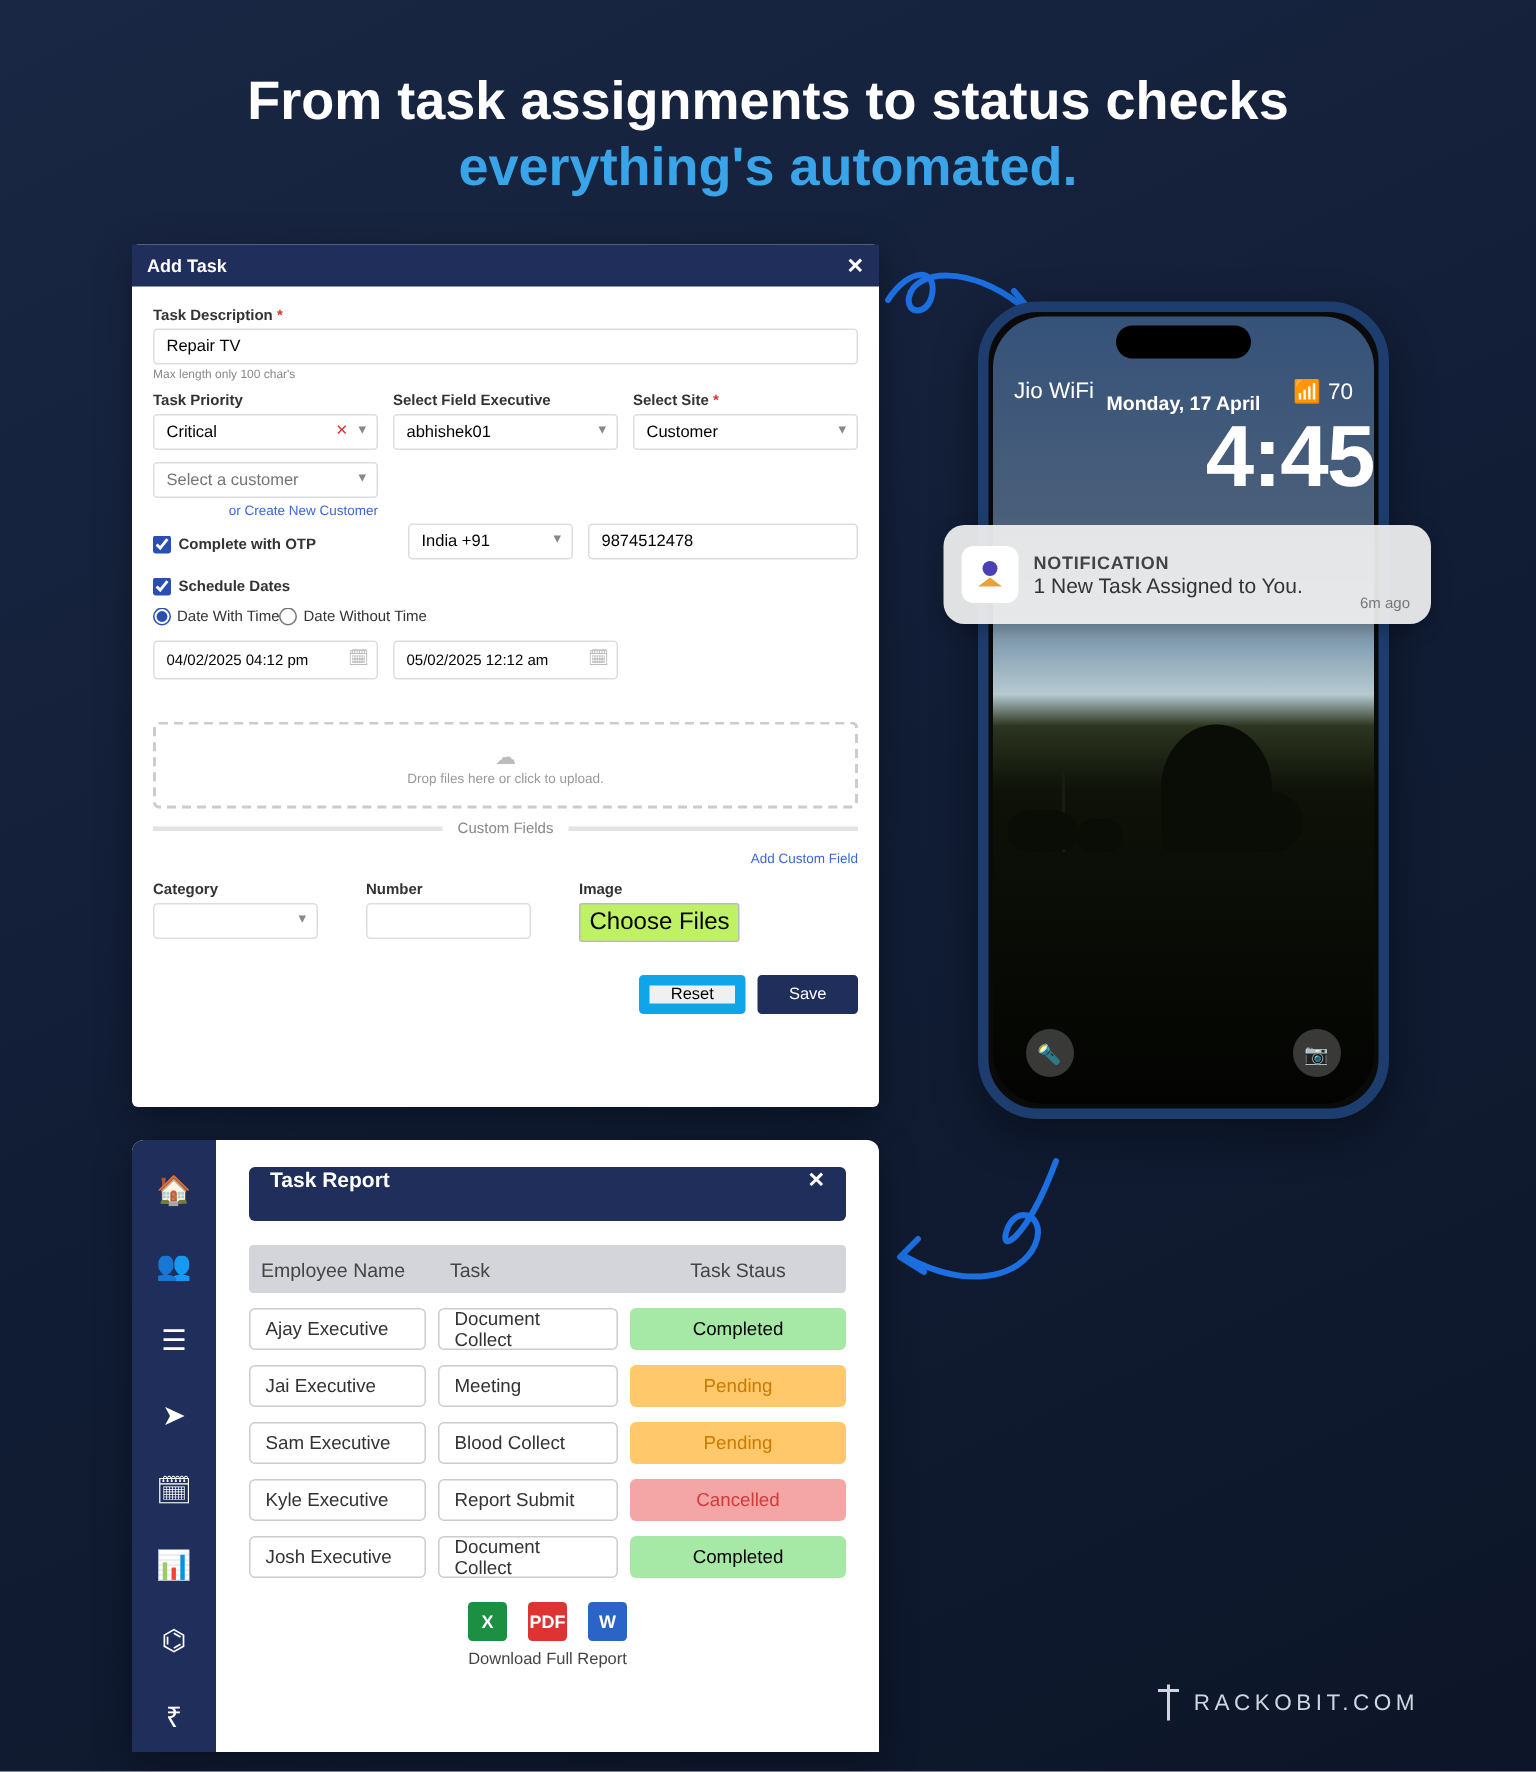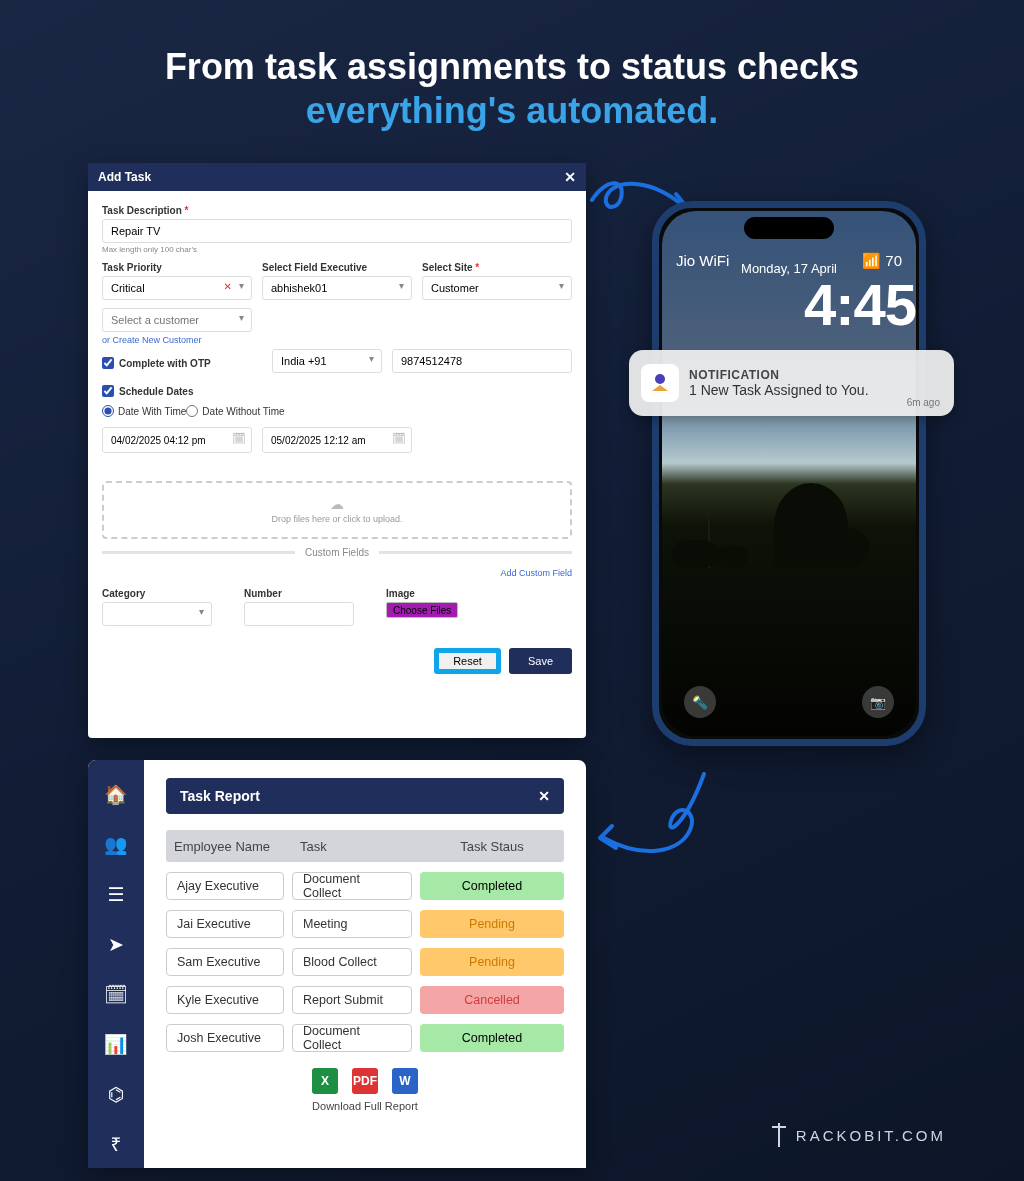--- a/index.html
+++ b/index.html
@@ -50,40 +50,40 @@
 .drop {
   margin-top:28px; border:2px dashed #ccc; border-radius:4px; height:58px;
   display:flex; flex-direction:column; align-items:center; justify-content:center; color:#999; font-size:9px;
 }
 .drop .ic { font-size:14px; margin-bottom:2px; color:#bbb;}
 .divider { display:flex; align-items:center; gap:10px; margin-top:8px; color:#888; font-size:10px;}
 .divider::before, .divider::after { content:""; flex:1; height:3px; background:#e3e3e3;}
 .addlink { text-align:right; margin-top:8px; }
 .cf-row { display:flex; gap:32px; margin-top:10px;}
 .cf-row > div { flex:0 0 110px; }
-.choose { height:16px; border:1px solid #bbb; background:#a21caf; font-size:10px; padding:2px 6px; border-radius:2px;}
+.choose { height:26px; border:1px solid #bbb; background:#bef264; font-size:16px; padding:2px 6px; border-radius:2px;}
 .btns { display:flex; justify-content:flex-end; gap:8px; margin-top:22px;}
-.btn { height:26px; padding:0 14px; font-size:11px; border-radius:3px; border:5px solid #0ea5e9; background:#f0f0f0; cursor:pointer;}
+.btn { height:26px; padding:0 14px; font-size:11px; border-radius:3px; border:7px solid #0ea5e9; background:#f0f0f0; cursor:pointer;}
 .btn.save { background:#1f2e5a; color:#fff; border-color:#1f2e5a;}
 
 
 .phone {
   position:absolute; left:652px; top:201px; width:274px; height:545px;
   border-radius:40px; background:#0a0a0a; border:7px solid #1d3d6e;
   box-shadow: 0 10px 30px rgba(0,0,0,.4);
   overflow:visible;
 }
 .phone-inner {
   position:absolute; inset:3px; border-radius:34px; overflow:hidden;
   background: linear-gradient(180deg, #355279 0%, #4a5f7a 25%, #88a2b5 42%, #b6c9cf 48%, #2c3520 52%, #0e1208 60%, #030402 100%);
 }
 .notch { position:absolute; top:6px; left:50%; transform:translateX(-50%); width:90px; height:22px; background:#000; border-radius:12px; z-index:3;}
 .status { position:absolute; top:10px; left:14px; right:14px; display:flex; justify-content:space-between; color:#fff; font-size:15px; z-index:2;margin-top:31px;}
 .lockdate { text-align:center; color:#fff; margin-top:50px; position:relative; z-index:2;}
-.lockdate .d { font-size:13px; font-weight:400;}
+.lockdate .d { font-size:13px; font-weight:700;}
 .lockdate .t { font-size:58px; font-weight:700; letter-spacing:-1px; line-height:1;text-align:right;}
 .treeband { position:absolute; left:0; right:0; top:42%; height:26%; }
 .tree { position:absolute; bottom:0; background:#0a0d05;}
 .t1 { left:44%; width:74px; height:85px; border-radius:50% 50% 10% 10%; }
 .t2 { left:64%; width:44px; height:40px; border-radius:50%; }
 .t3 { left:4%; width:46px; height:28px; border-radius:40%; }
 .t4 { left:22%; width:30px; height:22px; border-radius:40%; }
 .pole { position:absolute; left:18%; bottom:0; width:2px; height:54px; background:#1a1c14;}
 .lockbtns { position:absolute; bottom:18px; left:22px; right:22px; display:flex; justify-content:space-between;}
 .lbtn { width:32px; height:32px; border-radius:50%; background:rgba(80,80,80,.7); color:#fff; display:flex; align-items:center; justify-content:center; font-size:13px;}
@@ -103,21 +103,21 @@
 
 
 .report {
   position:absolute; left:88px; top:760px; width:498px; height:408px;
   background:#fff; border-radius:8px 8px 0 0; box-shadow:0 6px 24px rgba(0,0,0,.35);
   display:flex; overflow:hidden;
 }
 .sidebar { width:56px; background:#1f2e5a; display:flex; flex-direction:column; align-items:center; padding-top:22px; gap:26px;}
 .sidebar .sic { color:#fff; font-size:19px; width:24px; height:24px; display:flex; align-items:center; justify-content:center;}
 .report-main { flex:1; padding:18px 22px;}
-.report-hdr { background:#1f2e5a; color:#fff; height:36px; border-radius:4px; display:flex; align-items:center; justify-content:space-between; padding:0 14px; font-size:14px; font-weight:600;}
+.report-hdr { background:#1f2e5a; color:#fff; height:36px; border-radius:4px; display:flex; justify-content:space-between; padding:0 14px; font-size:14px; font-weight:600;}
 .thead { background:#d3d5da; height:32px; border-radius:3px; display:flex; align-items:center; margin-top:16px; padding:0 8px; font-size:13px; color:#444; font-weight:500;}
 .thead > div:nth-child(1){ flex:0 0 126px;}
 .thead > div:nth-child(2){ flex:0 0 128px;}
 .thead > div:nth-child(3){ flex:1; text-align:center;}
 .trow { display:flex; gap:8px; margin-top:10px; align-items:center;}
 .cell { height:28px; border:1px solid #ccc; border-radius:4px; display:flex; align-items:center; padding:0 10px; font-size:12.5px; color:#333;}
 .cell.emp { flex:0 0 118px;}
 .cell.task { flex:0 0 120px;}
 .cell.stat { flex:1; justify-content:center; border:none; font-weight:500;}
 .stat.completed { background:#a6e9a6; color:#000000;}
@@ -172,21 +172,21 @@
       </div>
       <div>
         <label class="lbl req">Select Site</label>
         <div class="sel-wrap"><input class="sel" value="Customer" style=""></div>
       </div>
     </div>
 
     <div class="row">
       <div style="flex:0 0 150px;">
         <div class="sel-wrap"><input class="sel" style="color: rgb(153, 153, 153);" placeholder="Select a customer"></div>
-        <div class="link" style="margin-top:3px;">or Create New Customer</div>
+        <div class="link" style="margin-top:3px;text-align:right;">or Create New Customer</div>
       </div>
     </div>
 
     <div class="chk">
       <input type="checkbox" checked="" style="">
       <span>Complete with OTP</span>
     </div>
     <div class="row" style="margin-top:-20px;">
       <div style="flex:0 0 160px;"></div>
       <div style="flex:0 0 110px;">

